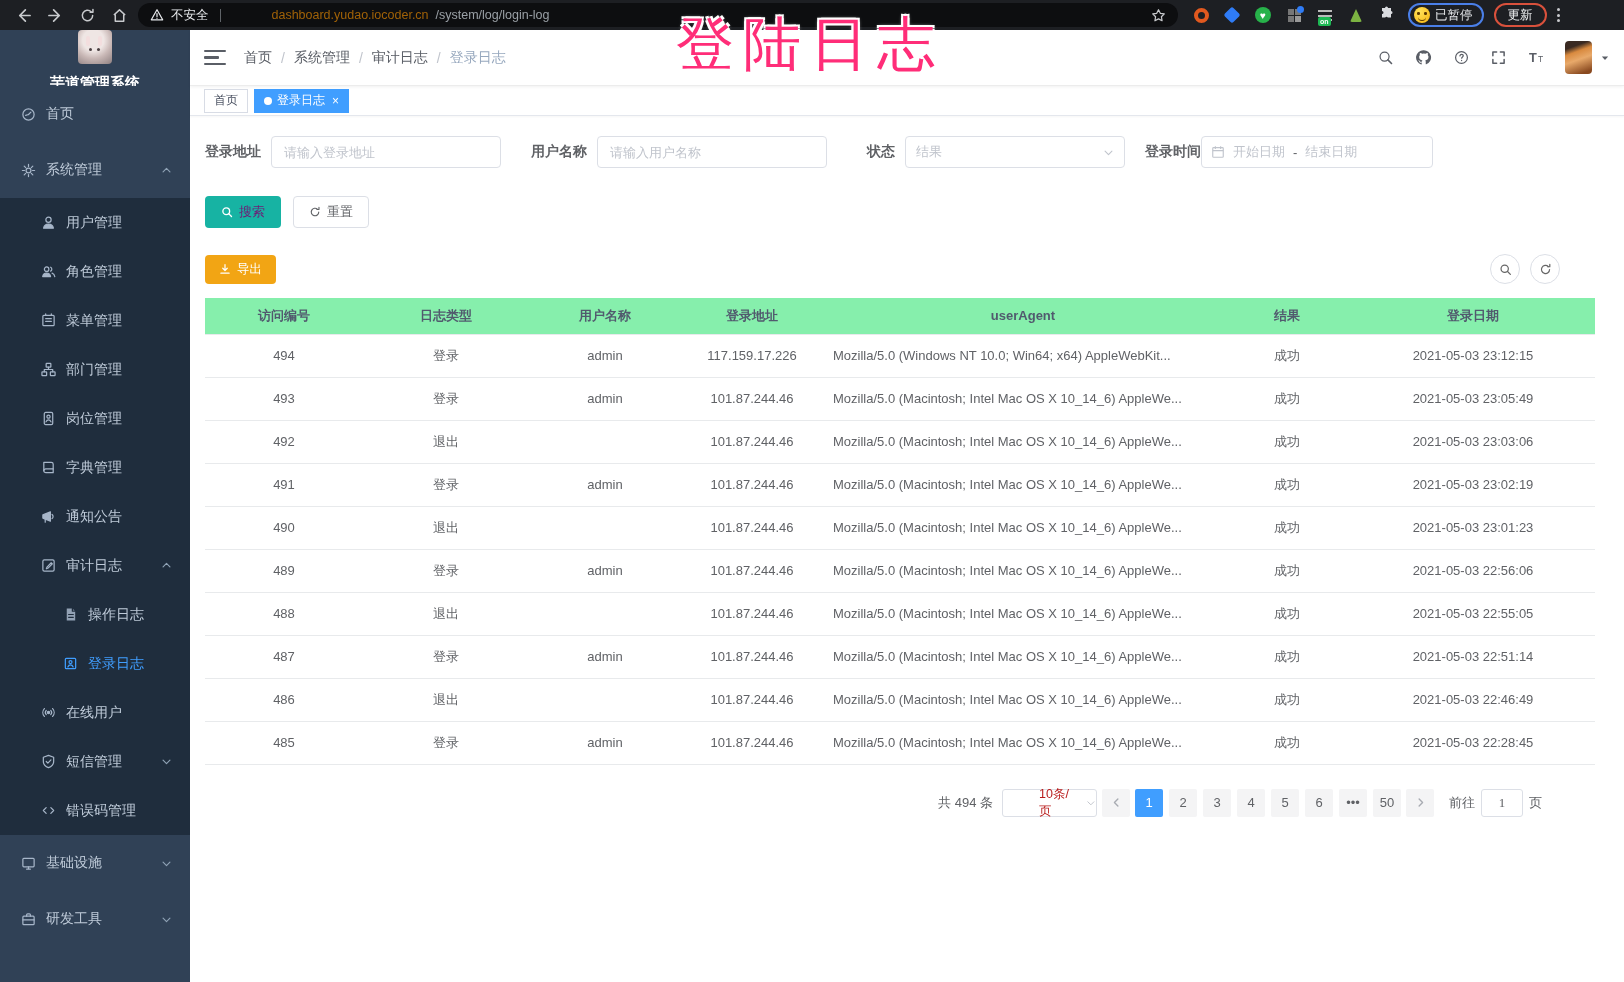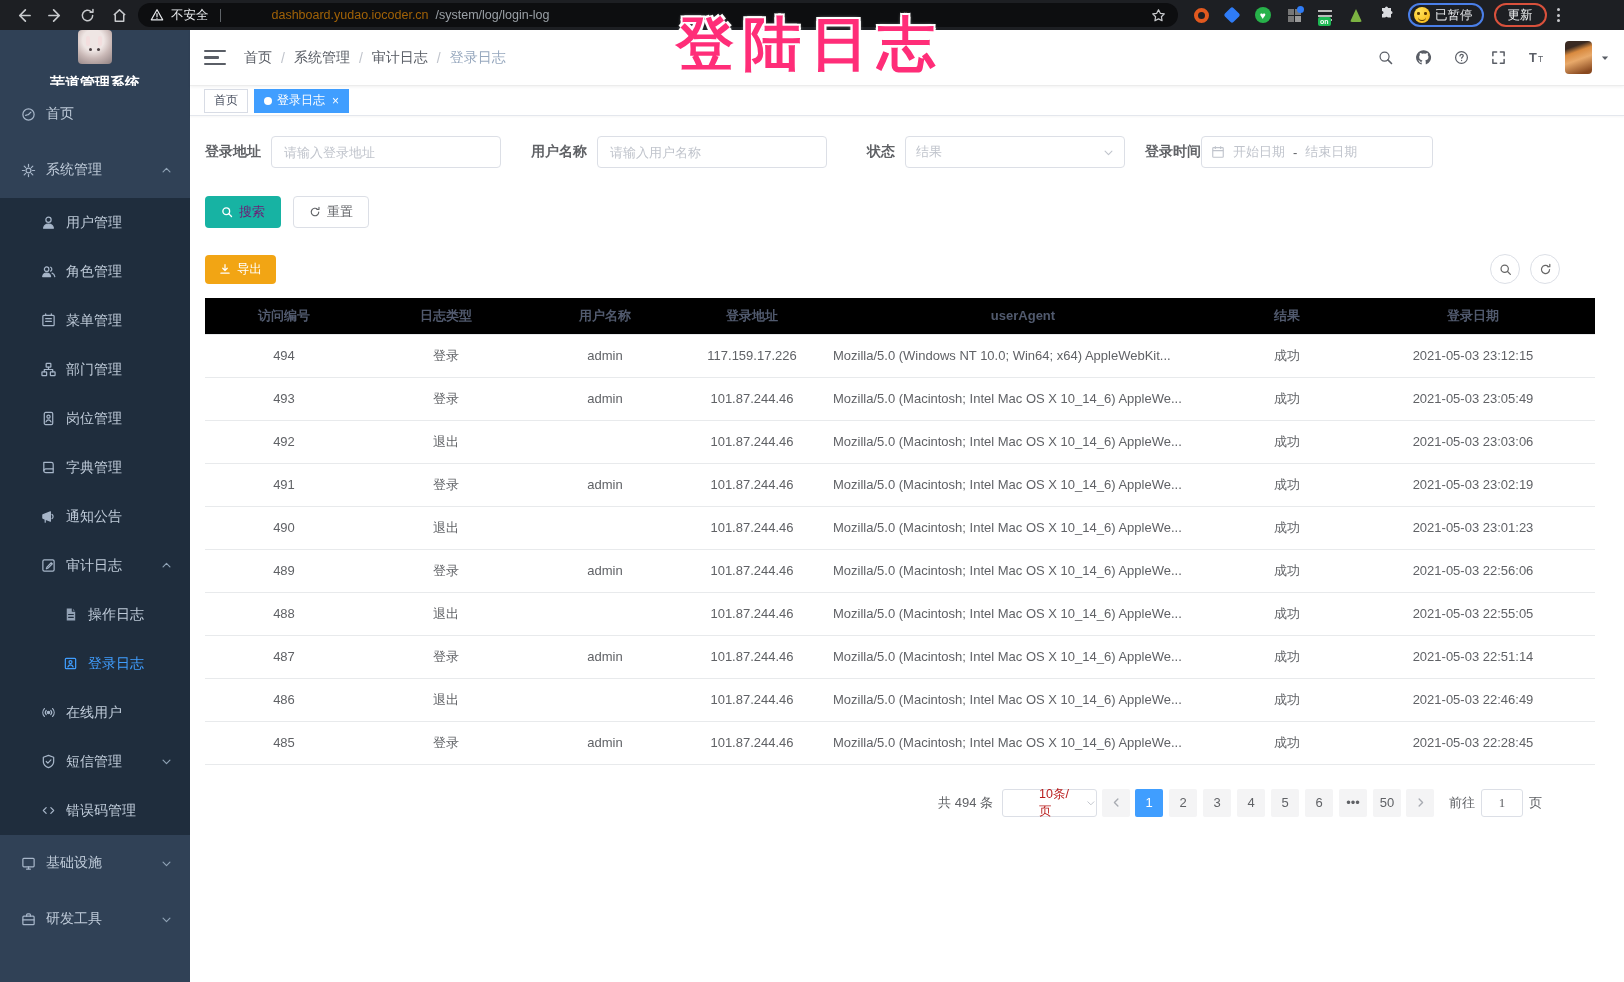--- a/index.html
+++ b/index.html
@@ -28,21 +28,21 @@
   .puzzle { color:#dadce0; }
   .paused-pill { display:flex; align-items:center; gap:5px; border:2px solid #4a7fe8; border-radius:13px; padding:1px 9px 1px 4px; color:#e8eaed; font-size:12.5px; margin-left:12px; height:24px; }
   .emoji-face { width:16px; height:16px; border-radius:50%; background:radial-gradient(circle at 35% 30%, #ffe259, #f6b40e); position:relative; }
   .emoji-face::before { content:""; position:absolute; left:3px; top:5px; width:2.5px; height:2.5px; background:#5d3a00; border-radius:50%; box-shadow:7px 0 0 #5d3a00; }
   .emoji-face::after { content:""; position:absolute; left:4px; top:9px; width:8px; height:4px; border-bottom:1.6px solid #5d3a00; border-radius:0 0 8px 8px; }
   .update-btn { border:2px solid #d9513c; border-radius:13px; padding:1px 12px; color:#f1f3f4; font-size:12.5px; margin-left:10px; height:24px; display:flex; align-items:center; }
   .kebab { display:flex; flex-direction:column; gap:2.5px; margin:0 4px 0 10px; }
   .kebab i { width:3px; height:3px; background:#c8cacd; border-radius:50%; }
 
   
-  .overlay-title { position:absolute; left:676px; top:6px; font-size:58px; font-weight:bold; letter-spacing:9px; color:#ff2d78; z-index:50;
+  .overlay-title { position:absolute; left:676px; top:6px; font-size:58px; font-weight:normal; letter-spacing:9px; color:#ff2d78; z-index:50;
     text-shadow:-2px -2px 0 #fff,2px -2px 0 #fff,-2px 2px 0 #fff,2px 2px 0 #fff,0 0 4px #fff; pointer-events:none; }
 
   
   .app { display:flex; height:952px; }
   .sidebar { width:190px; background:#304156; flex-shrink:0; color:#bfcbd9; }
   .logo-row { height:56px; display:flex; align-items:center; gap:10px; padding:0 12px;flex-direction:column; }
   .logo-avatar { width:34px; height:34px; border-radius:4px; background:radial-gradient(circle at 45% 30%, #efe6e4 0 35%, #c9b8b6 60%, #8d7f80 100%); position:relative; flex-shrink:0; }
   .logo-avatar::before { content:""; position:absolute; left:8px; top:6px; width:4px; height:10px; background:#f3dede; border-radius:2px; box-shadow:12px 0 0 #f3dede; }
   .logo-avatar::after { content:""; position:absolute; left:11px; top:18px; width:3px; height:3px; background:#4b4042; border-radius:50%; box-shadow:8px 0 0 #4b4042; }
   .logo-title { color:#fff; font-size:15px; font-weight:bold; white-space:nowrap; }
@@ -96,21 +96,21 @@
   .btn-reset { background:#fff; border-color:#dcdfe6; color:#606266; }
   .btn-export { background:#f2a514; color:#fff; height:29px; padding:0 13px; font-size:12.5px; }
 
   .toolbar-row { margin-top:26px; display:flex; align-items:center; }
   .toolbar-spacer { flex:1; }
   .circle-btns { display:flex; gap:10px; margin-right:44px; }
   .circle-btn { width:30px; height:30px; border-radius:50%; border:1px solid #dcdfe6; background:#fff; color:#666; display:flex; align-items:center; justify-content:center; cursor:pointer; }
 
   
   table.log-table { width:1390px; margin-top:14px; border-collapse:collapse; table-layout:fixed; font-size:13px; color:#606266; }
-  .log-table th { background:#000000; color:#515a6e; font-weight:bold; height:36px; text-align:center; border-bottom:1px solid #e8eaec; font-size:13px; }
+  .log-table th { background:#86efac; color:#515a6e; font-weight:bold; height:36px; text-align:center; border-bottom:1px solid #e8eaec; font-size:13px; }
   .log-table td { height:43px; text-align:center; border-bottom:1px solid #e8eaec; white-space:nowrap; overflow:hidden; text-overflow:ellipsis; padding:0 6px; }
   .log-table td.ua { text-align:left; padding-left:10px; }
   .col-id{width:158px}.col-type{width:166px}.col-user{width:152px}.col-addr{width:142px}.col-ua{width:400px}.col-res{width:128px}.col-date{width:244px}
 
   
   .pager { margin-top:24px; display:flex; align-items:center; justify-content:flex-end; gap:5px; font-size:13px; color:#606266; padding-right:62px; }
   .pg-total { margin-right:4px; }
   .pg-size { width:95px; height:28px; border:1px solid #dcdfe6; border-radius:3px; display:flex; align-items:center; justify-content:center; gap:6px; color:#b91c1c; font-size:12.5px; cursor:pointer;padding-left:36px; }
   .pg-btn { min-width:28px; height:28px; border-radius:2px; background:#f4f4f5; color:#606266; display:flex; align-items:center; justify-content:center; font-size:13px; cursor:pointer; padding:0 4px; }
   .pg-btn.arrow { color:#a8abb2; }

